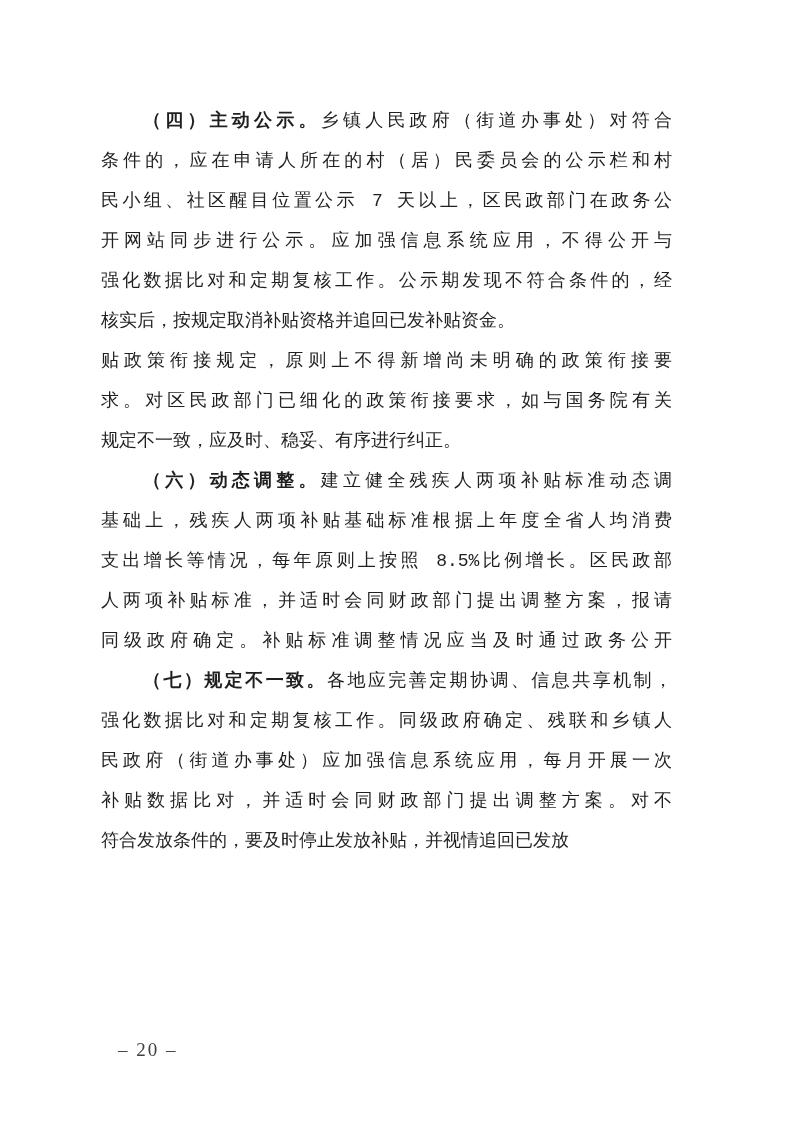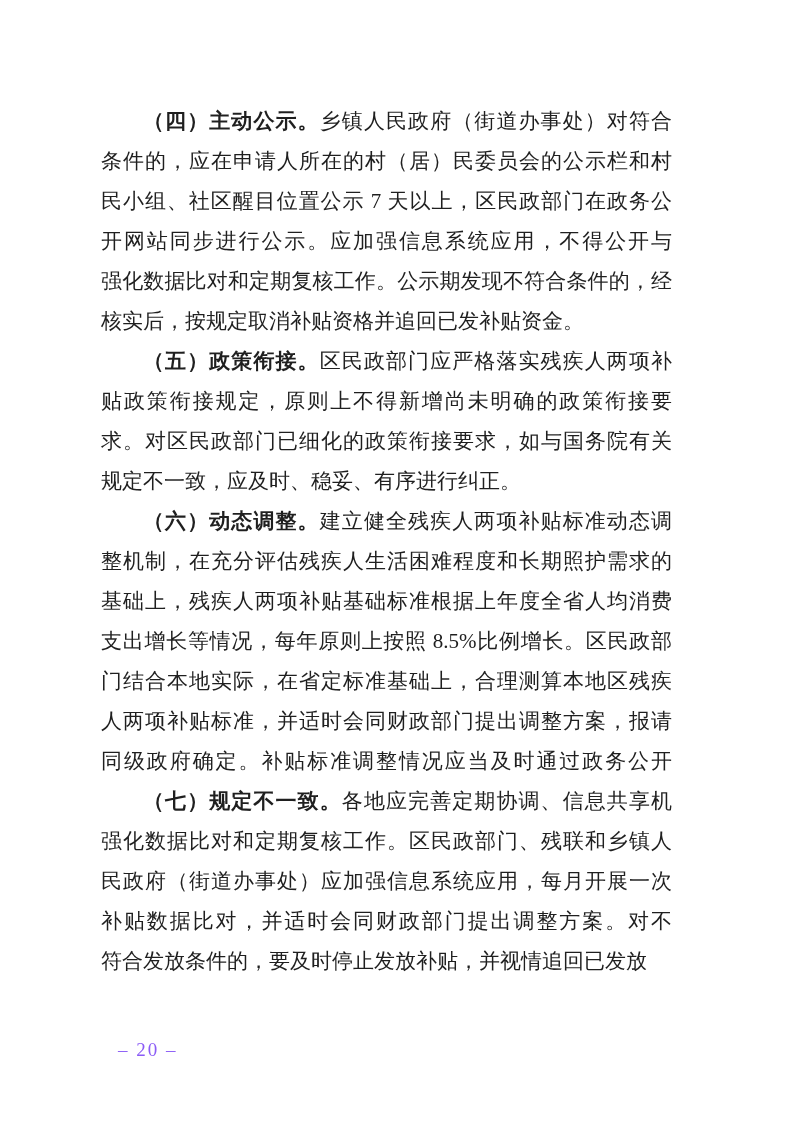--- a/index.html
+++ b/index.html
@@ -22,83 +22,81 @@
     top: 101px;
     width: 571px;
   }
   .para {
     margin: 0;
     padding: 0;
   }
   .line {
     height: 40px;
     line-height: 40px;
-    font-size: 21px;
+    font-size: 18px;
     text-align: justify;
     text-align-last: justify;
     text-justify: inter-character;
     overflow: hidden;
     white-space: nowrap;
     white-space: normal;
+    font-family: Liberation Mono, monospace;
   }
   .line.first {
     text-indent: 42px;
   }
   .line.last {
     text-align-last: left;
   }
   .head {
     font-weight: 700;
   }
   .footer {
     position: absolute;
     left: 118px;
     top: 1036px;
     height: 28px;
     line-height: 28px;
     font-size: 19px;
     letter-spacing: 2px;
-    color: #8b5cf6;
+    color: #404040;
   }
 </style>
 </head>
 <body>
 
 <div class="page">
   <div class="text-block">
 
     <div class="para">
       <div class="line first"><span class="head">（四）主动公示。</span><span>乡镇人民政府（街道办事处）对符合</span></div>
       <div class="line">条件的，应在申请人所在的村（居）民委员会的公示栏和村</div>
       <div class="line">民小组、社区醒目位置公示 7 天以上，区民政部门在政务公</div>
       <div class="line">开网站同步进行公示。应加强信息系统应用，不得公开与</div>
       <div class="line">强化数据比对和定期复核工作。公示期发现不符合条件的，经</div>
       <div class="line last">核实后，按规定取消补贴资格并追回已发补贴资金。</div>
     </div>
 
     <div class="para">
-      <div class="line first"><span class="head">（五）政策衔接。</span><span>区民政部门应严格落实残疾人两项补</span></div>
       <div class="line">贴政策衔接规定，原则上不得新增尚未明确的政策衔接要</div>
       <div class="line">求。对区民政部门已细化的政策衔接要求，如与国务院有关</div>
       <div class="line last">规定不一致，应及时、稳妥、有序进行纠正。</div>
     </div>
 
     <div class="para">
       <div class="line first"><span class="head">（六）动态调整。</span><span>建立健全残疾人两项补贴标准动态调</span></div>
-      <div class="line">整机制，在充分评估残疾人生活困难程度和长期照护需求的</div>
       <div class="line">基础上，残疾人两项补贴基础标准根据上年度全省人均消费</div>
       <div class="line">支出增长等情况，每年原则上按照 8.5%比例增长。区民政部</div>
-      <div class="line">门结合本地实际，在省定标准基础上，合理测算本地区残疾</div>
       <div class="line">人两项补贴标准，并适时会同财政部门提出调整方案，报请</div>
       <div class="line">同级政府确定。补贴标准调整情况应当及时通过政务公开</div>
     </div>
 
     <div class="para">
       <div class="line first"><span class="head">（七）规定不一致。</span><span>各地应完善定期协调、信息共享机制，</span></div>
-      <div class="line">强化数据比对和定期复核工作。区民政部门、残联和乡镇人</div>
+      <div class="line">强化数据比对和定期复核工作。同级政府确定、残联和乡镇人</div>
       <div class="line">民政府（街道办事处）应加强信息系统应用，每月开展一次</div>
       <div class="line">补贴数据比对，并适时会同财政部门提出调整方案。对不</div>
       <div class="line last">符合发放条件的，要及时停止发放补贴，并视情追回已发放</div>
     </div>
 
   </div>
 
   <div class="footer">– 20 –</div>
 </div>
 

